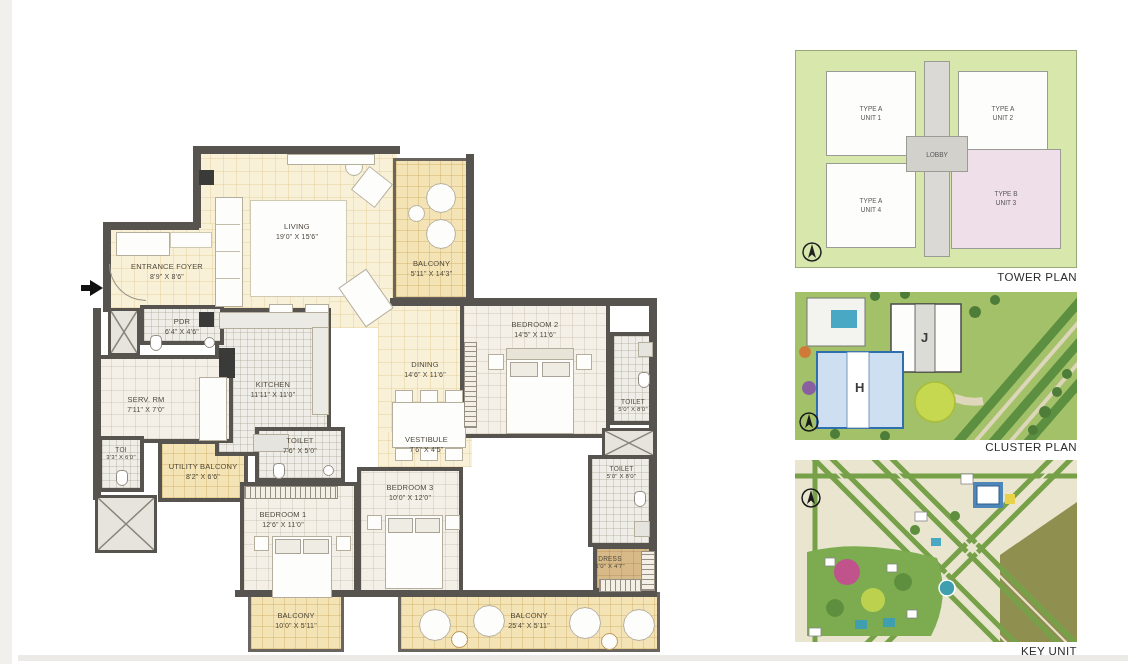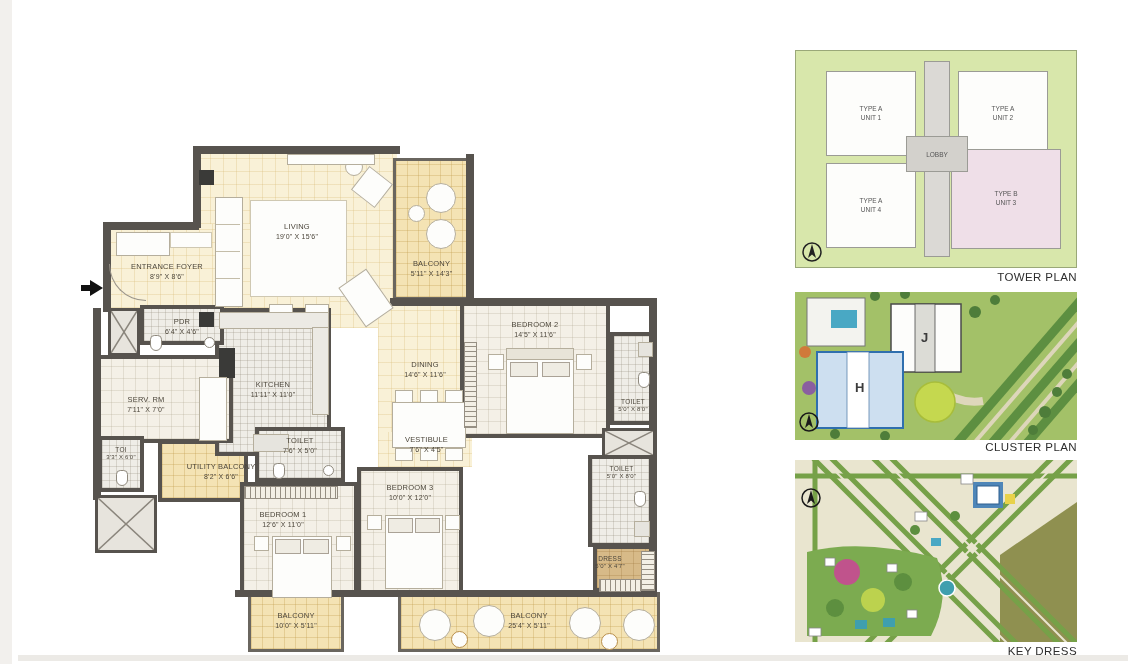--- a/index.html
+++ b/index.html
@@ -146,21 +146,21 @@
       </div>
       <div class="furn round" style="left:18px;top:14px;width:30px;height:30px;"></div>
       <div class="furn round" style="left:72px;top:10px;width:30px;height:30px;"></div>
       <div class="furn round" style="left:50px;top:36px;width:15px;height:15px;border-color:#b98f4a;"></div>
       <div class="furn round" style="left:168px;top:12px;width:30px;height:30px;"></div>
       <div class="furn round" style="left:222px;top:14px;width:30px;height:30px;"></div>
       <div class="furn round" style="left:200px;top:38px;width:15px;height:15px;border-color:#b98f4a;"></div>
     </div>
 
     <div class="room floor-balc walled" style="left:73px;top:300px;width:90px;height:62px;">
-      <div class="rlabel" style="top:18px;margin-left:18px;">
+      <div class="rlabel" style="top:18px;">
         <span>UTILITY BALCONY</span>
         <span class="dm">8'2" X 6'6"</span>
       </div>
     </div>
 
     <div class="room floor-tile walled" style="left:130px;top:168px;width:116px;height:148px;">
       <div class="rlabel" style="top:68px;">
         <span>KITCHEN</span>
         <span class="dm">11'11" X 11'0"</span>
       </div>
@@ -410,15 +410,15 @@
       <rect x="136" y="78" width="10" height="8" fill="#49a8c4"></rect>
       <circle cx="152" cy="128" r="8" fill="#3f9fae" stroke="#fff" stroke-width="1.5"></circle>
       <circle cx="120" cy="70" r="5" fill="#5d8f3f"></circle>
         <circle cx="160" cy="56" r="5" fill="#5d8f3f"></circle>
     </svg>
     <svg class="abs" style="left:6px;top:24px;" width="20" height="26" viewBox="0 0 20 24">
       <circle cx="10" cy="13" r="9" fill="none" stroke="#1a1a1a" stroke-width="1.5"></circle>
       <path d="M10 5 L14 19 L10 15.5 L6 19 Z" fill="#1a1a1a"></path>
     </svg>
   </div>
-  <div class="caption" style="left:795px;top:645px;width:282px;">KEY DRESS</div>
+  <div class="caption" style="left:795px;top:645px;width:282px;">KEY UNIT</div>
 
 </div>
 
 </body></html>

